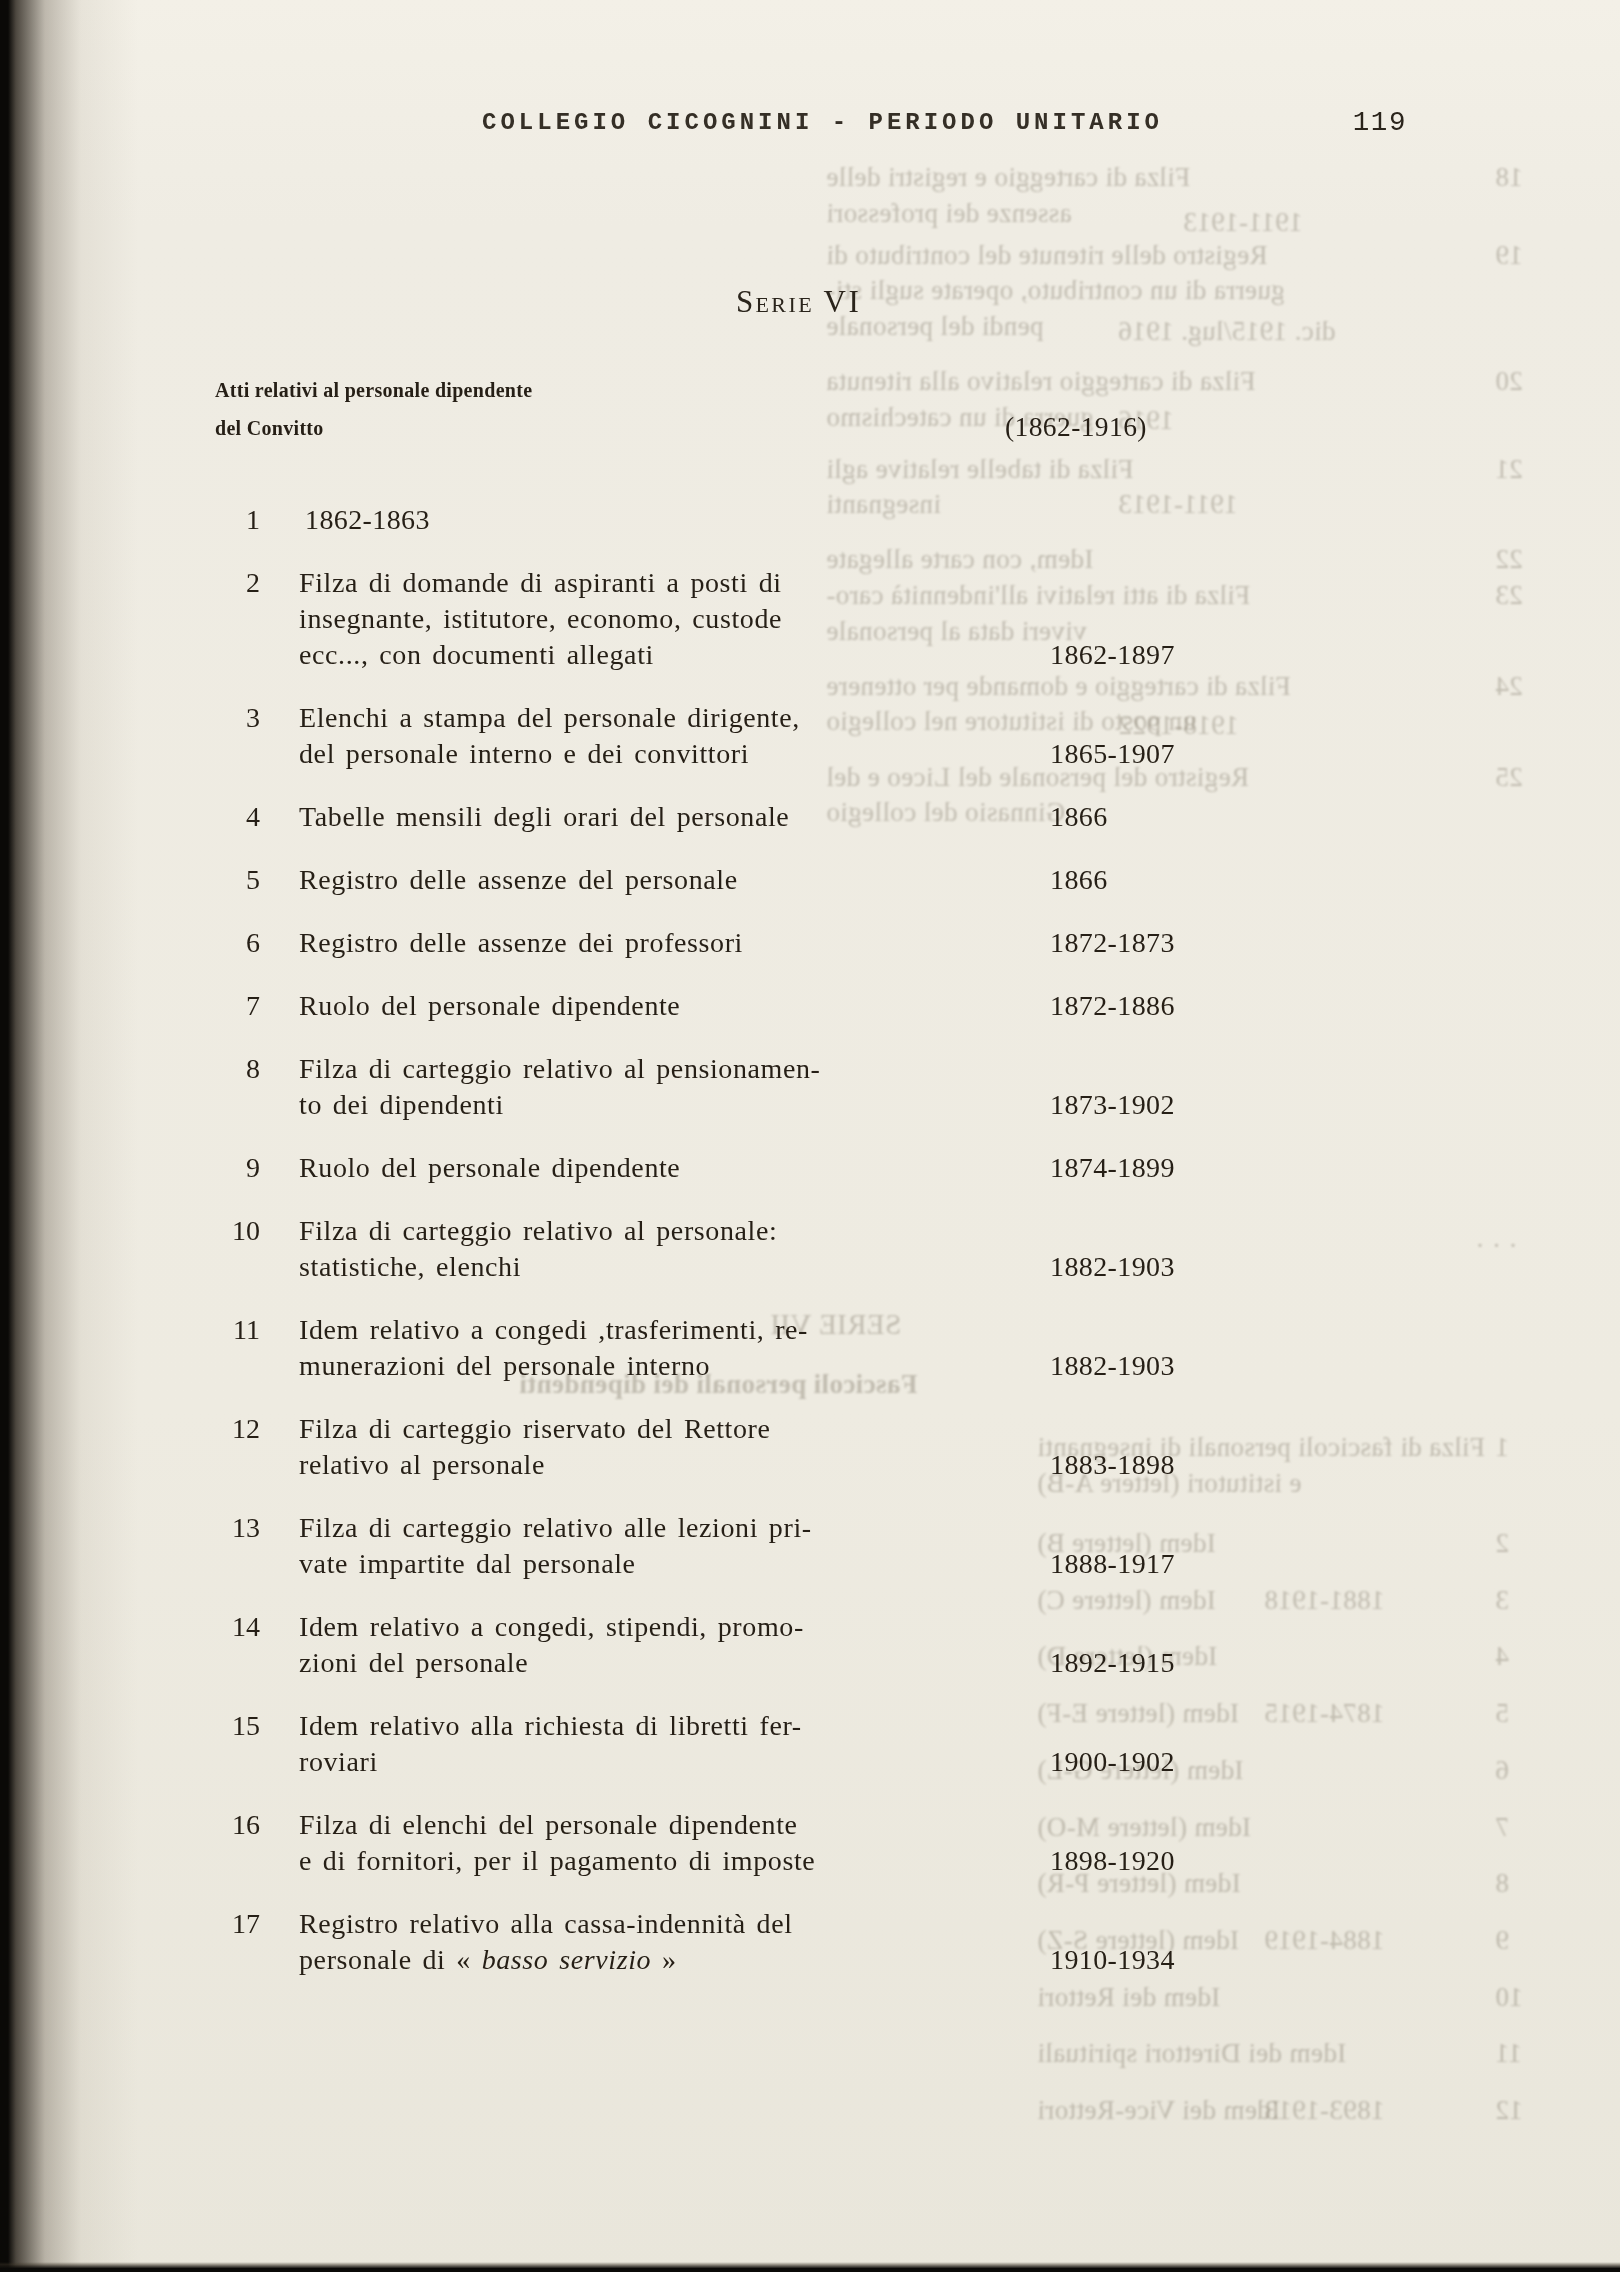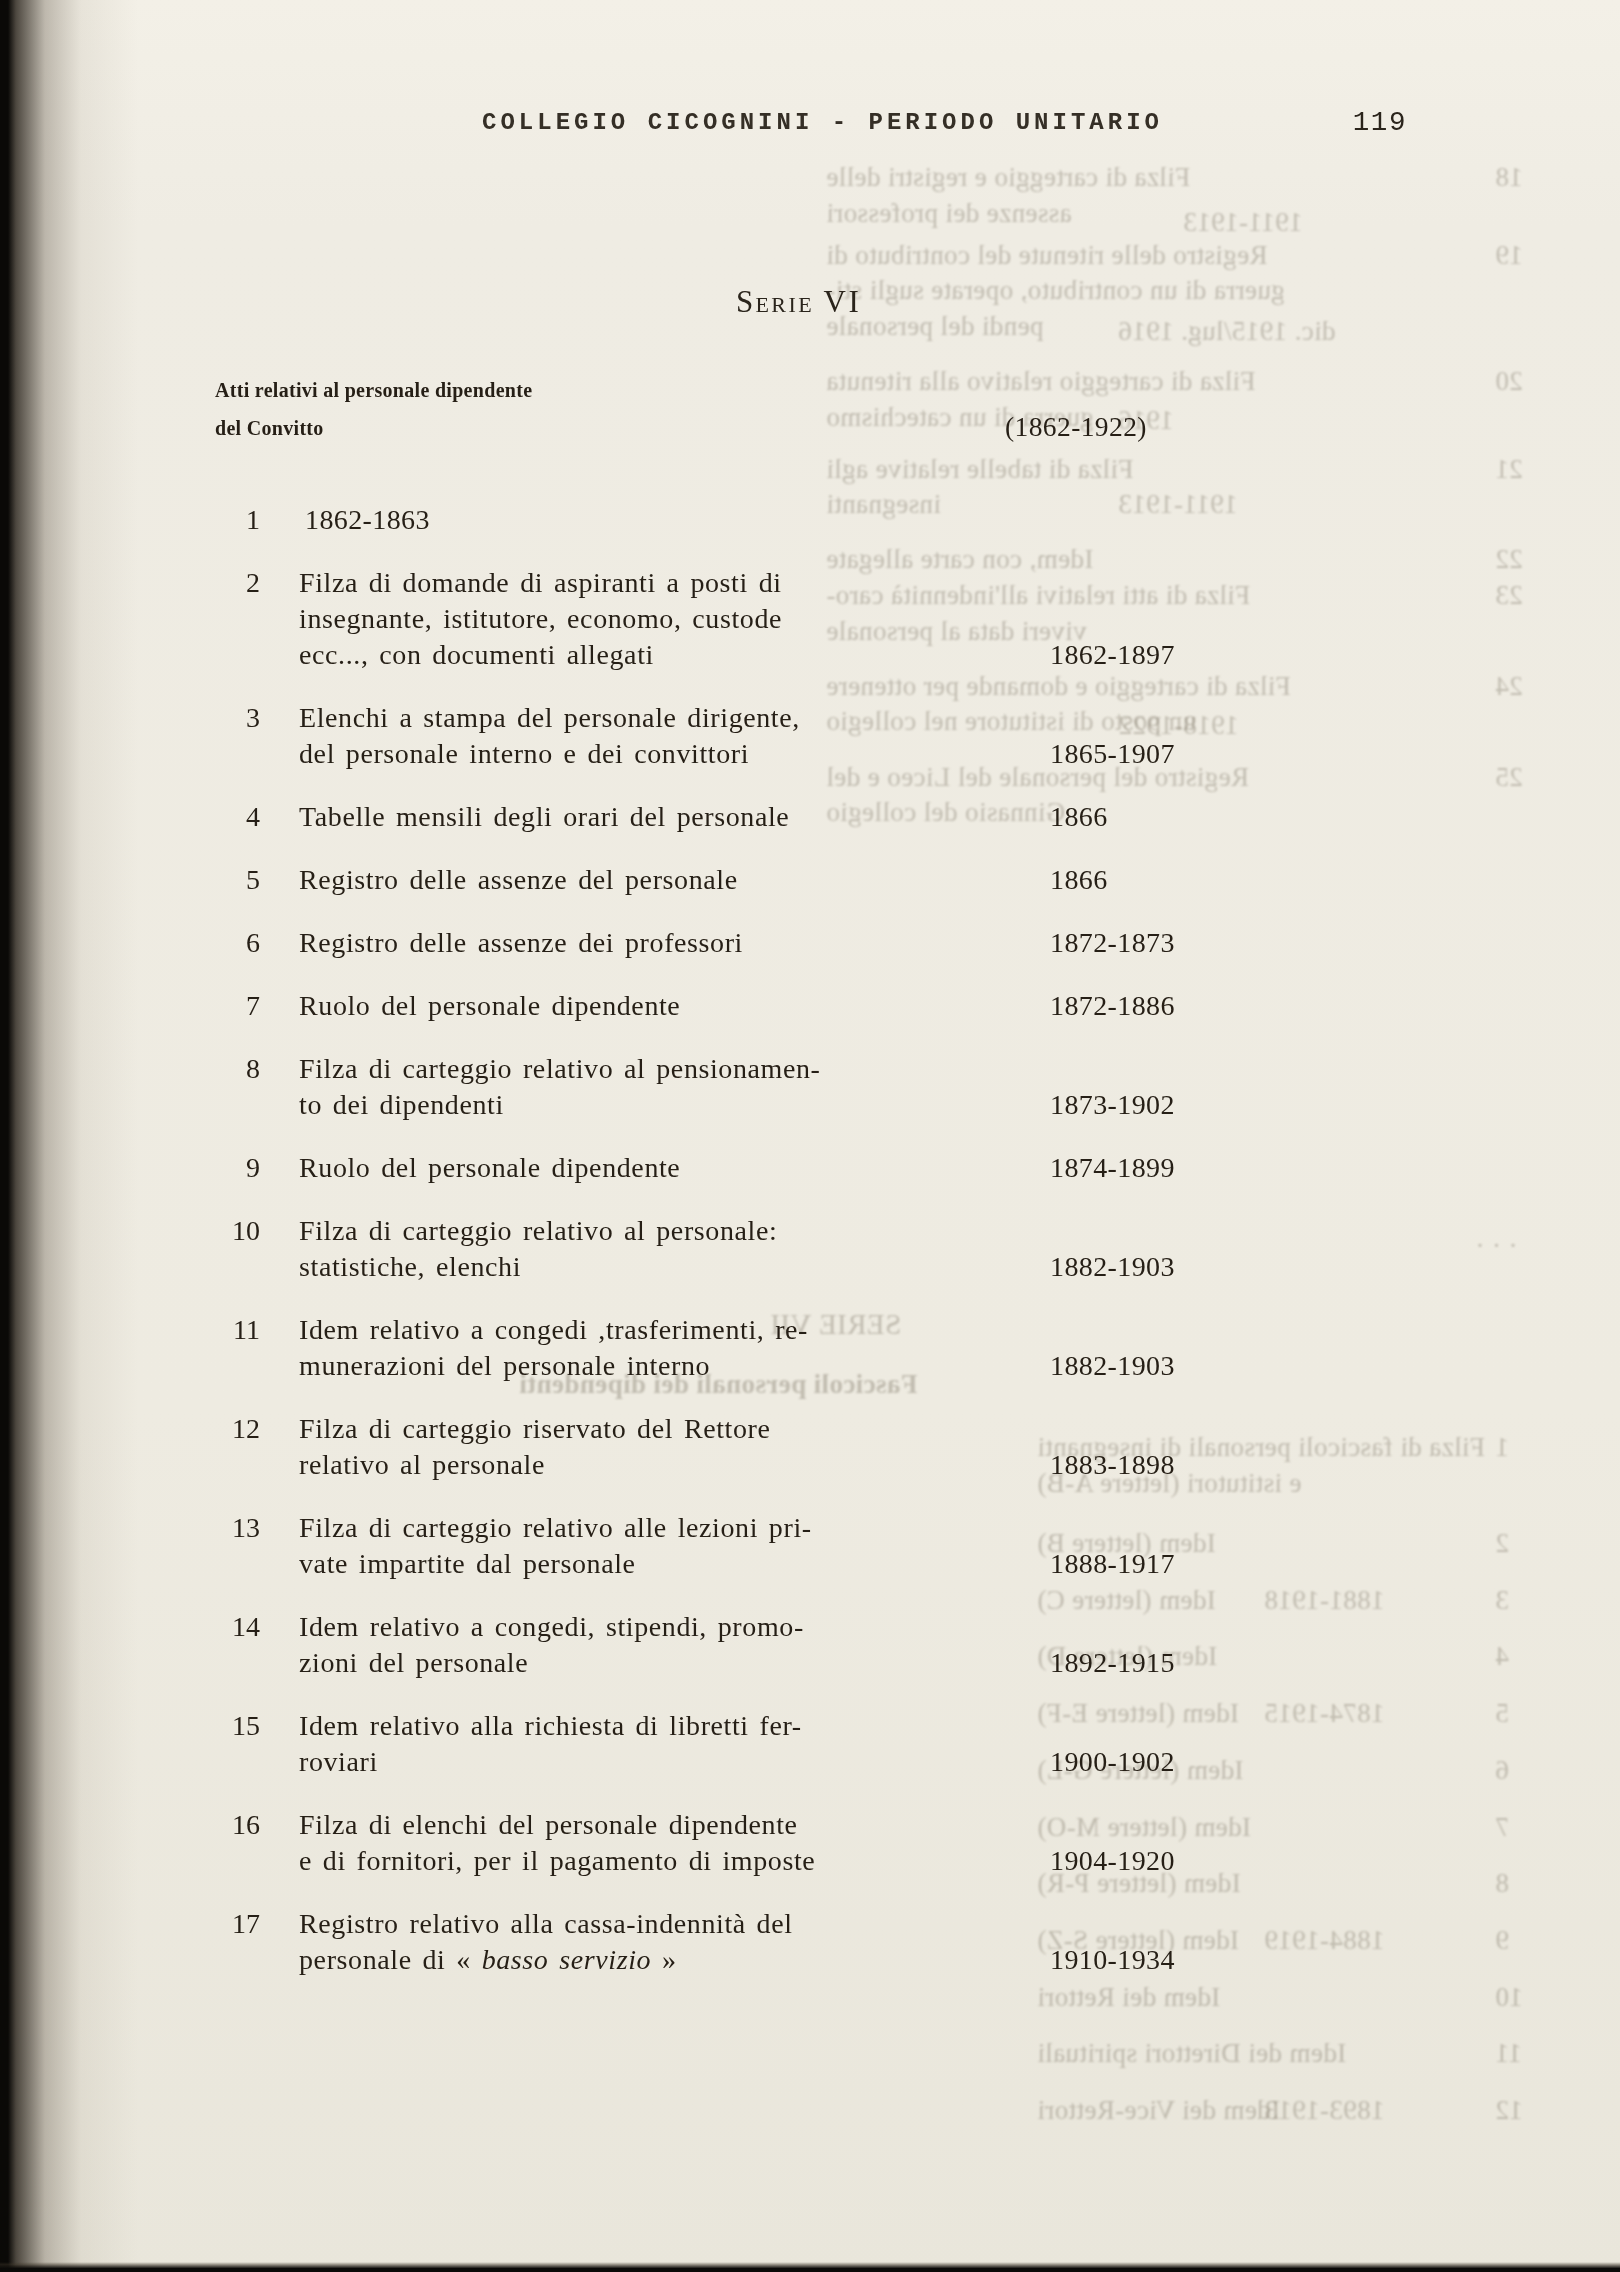--- a/index.html
+++ b/index.html
@@ -129,21 +129,21 @@
       <span class="pagenum">119</span>
     </div>
 
     <div class="series-title">Serie VI</div>
 
     <div class="subtitle-row">
       <div class="subtitle">
         <div>Atti relativi al personale dipendente</div>
         <div>del Convitto</div>
       </div>
-      <div class="subtitle-dates">(1862-1922)</div>
+      <div class="subtitle-dates">(1862-1916)</div>
     </div>
 
     <div id="entries">
         <div class="entry">
           <div class="num">1</div>
           <div class="date">1862-1863</div>
         </div>
         <div class="entry">
           <div class="num">2</div>
           <div class="txt">Filza di domande di aspiranti a posti di<br>insegnante, istitutore, economo, custode<br>ecc..., con documenti allegati</div>
@@ -210,21 +210,21 @@
           <div class="date">1892-1915</div>
         </div>
         <div class="entry">
           <div class="num">15</div>
           <div class="txt">Idem relativo alla richiesta di libretti fer-<br>roviari</div>
           <div class="date">1900-1902</div>
         </div>
         <div class="entry">
           <div class="num">16</div>
           <div class="txt">Filza di elenchi del personale dipendente<br>e di fornitori, per il pagamento di imposte</div>
-          <div class="date">1904-1920</div>
+          <div class="date">1898-1920</div>
         </div>
         <div class="entry">
           <div class="num">17</div>
           <div class="txt">Registro relativo alla cassa-indennità del<br>personale di « <i>basso servizio</i> »</div>
           <div class="date">1910-1934</div>
         </div>
       </div>
   </div>
 
   <div class="gutter"></div>

